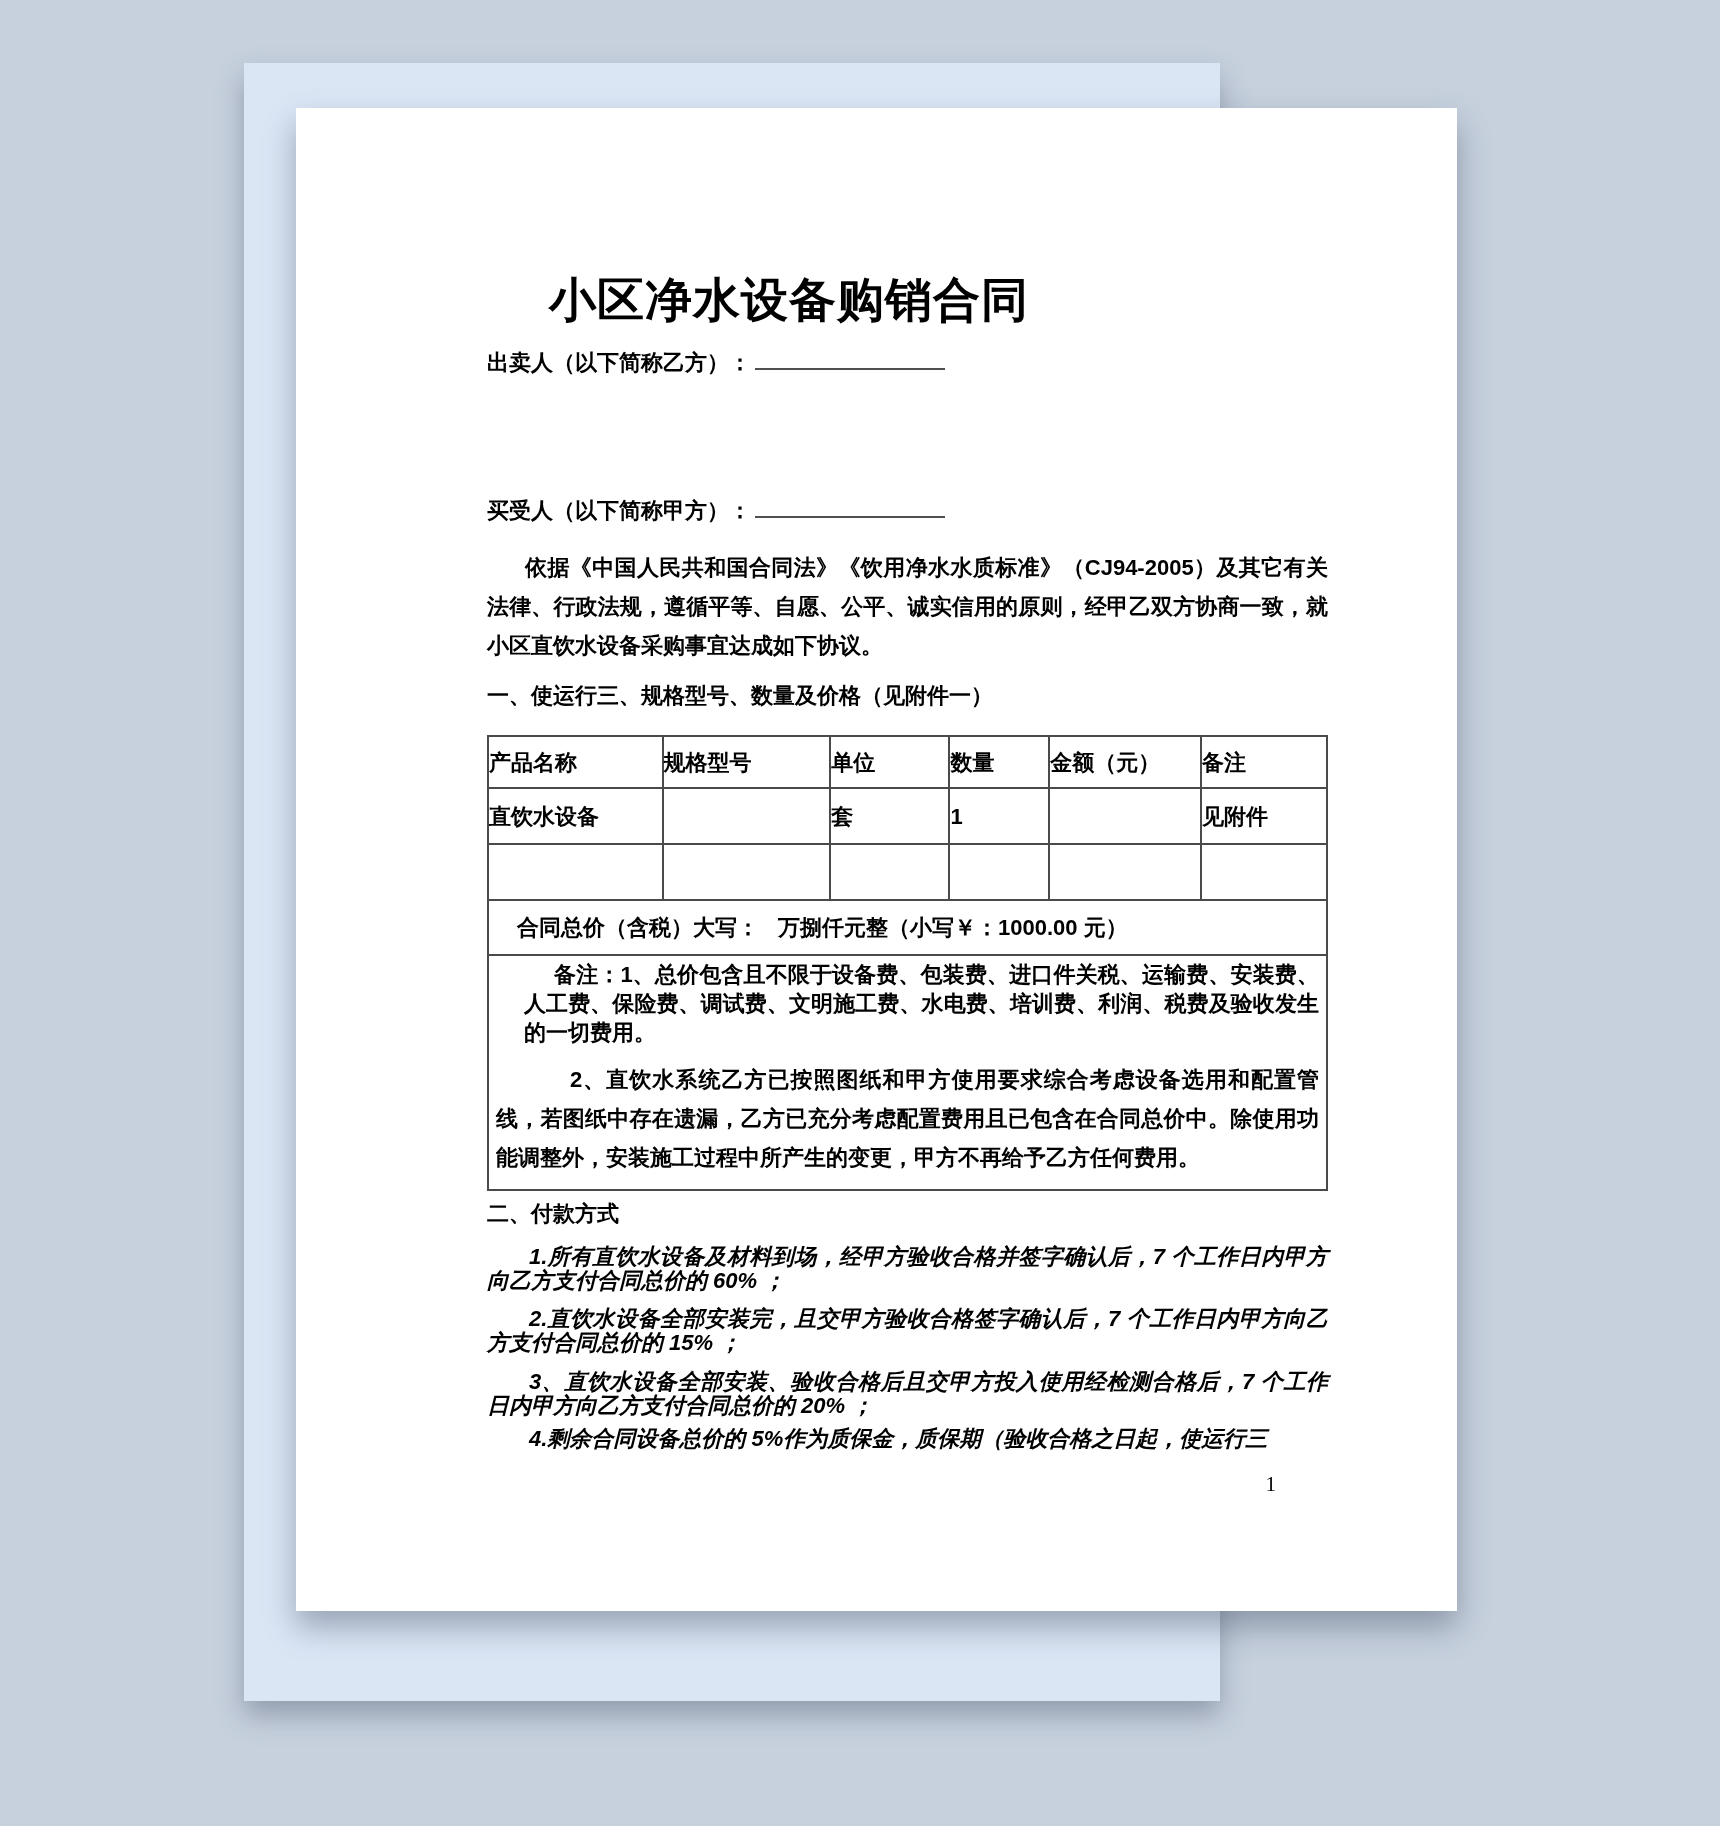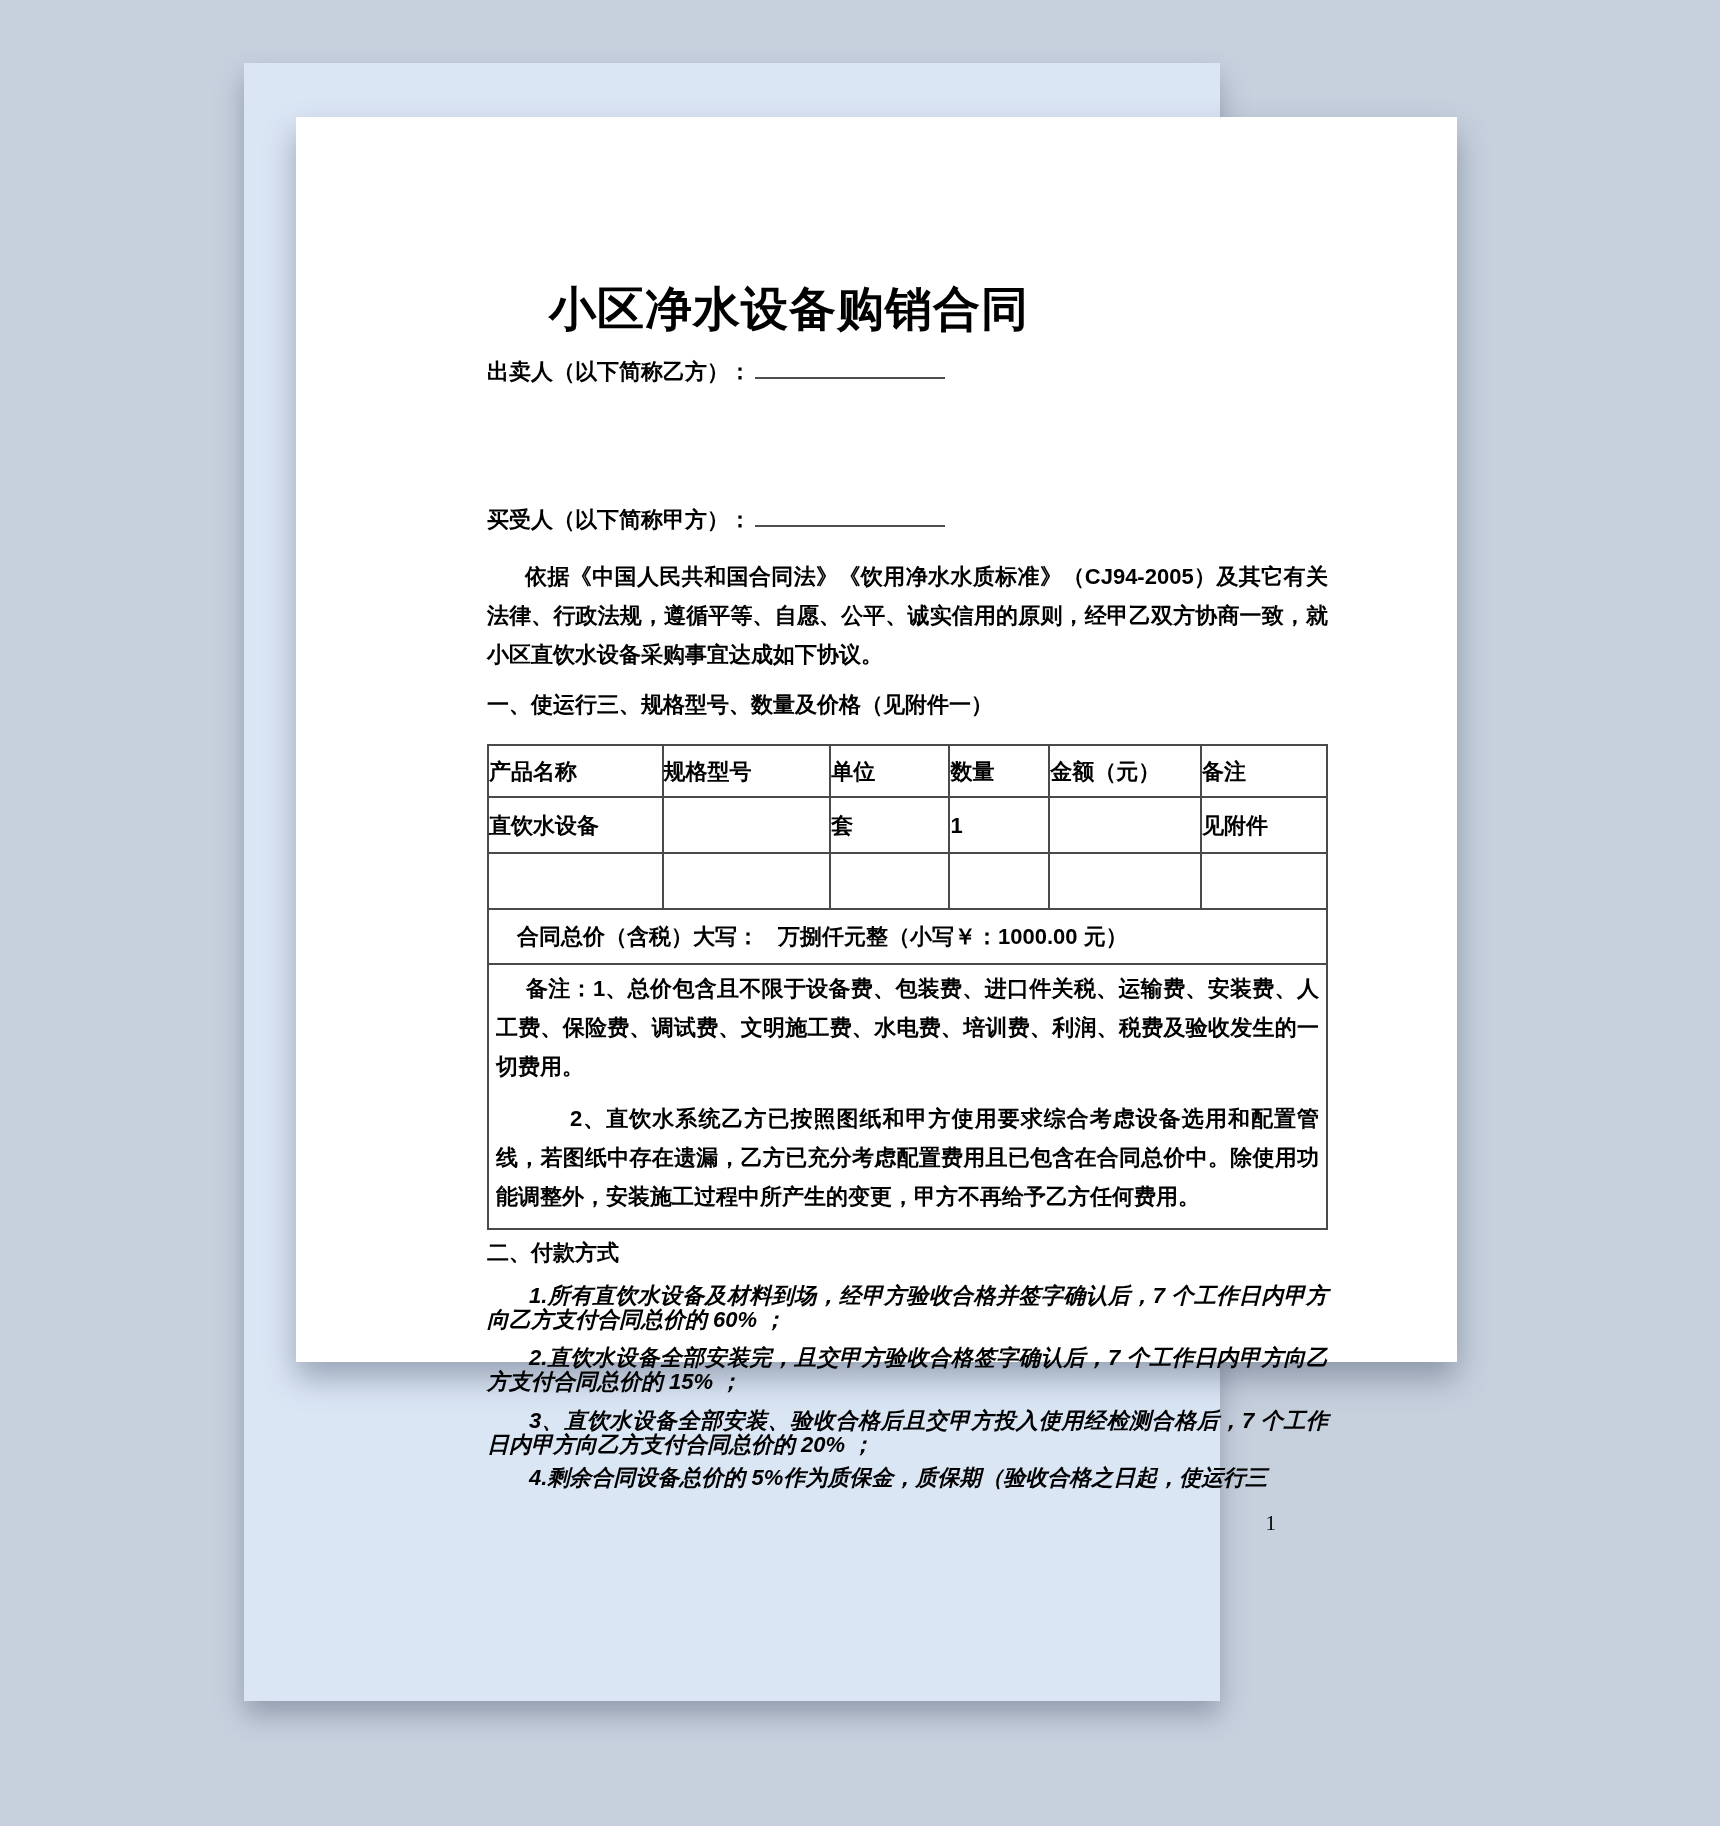--- a/index.html
+++ b/index.html
@@ -10,21 +10,21 @@
     font-family:"Liberation Sans", sans-serif;
     color: var(--text, #000);
     overflow:hidden;
   }
   .back-page {
     position:absolute; left:244px; top:63px; width:976px; height:1638px;
     background: var(--back-page, #dbe6f5);
     box-shadow: 0 14px 26px rgba(60,72,95,.38);
   }
   .front-page {
-    position:absolute; left:296px; top:117px; width:1161px; height:1245px;
+    position:absolute; left:296px; top:108px; width:1161px; height:1503px;
     background: var(--page, #ffffff);
     box-shadow: 0 16px 30px rgba(60,72,95,.42);
   }
   .content {
     padding:0 129px 0 191px;
     font-size:22px; font-weight:700; line-height:39px;
   }
   .doc-title {
     margin-top:161px; padding-left:62px;
     font-size:47px; line-height:62px; font-weight:700;
@@ -51,21 +51,21 @@
     font-size:22px; font-weight:700;
     text-align:left; vertical-align:middle;
   }
   tr.hdr  th { height:52px; }
   tr.row1 td, tr.row2 td { height:56px; }
   tr.price td {
     height:55px; text-align:left; padding-left:28px; white-space:nowrap;
   }
   .price-value { margin-left:19px; }
   tr.notes td { text-align:left; vertical-align:top; padding:4px 7px 12px 7px; }
-  .notes-p1 { text-indent:30px; text-align:justify; text-align-last:left; line-height:39px; }
+  .notes-p1 { text-indent:30px; text-align:justify; text-align-last:left; line-height:29px;margin-left:28px; }
   .notes-p2 { margin-top:13px; text-indent:74px; text-align:justify; text-align-last:left; line-height:39px; }
   .pay-heading { margin-top:4px; }
   .pay-item {
     margin-top:12px; text-indent:42px;
     text-align:justify; text-align-last:left; line-height:24px;font-style:italic;
   }
   .pay-item.i2 { margin-top:14px; }
   .pay-item.i3 { margin-top:15px; }
   .pay-item.i4 { margin-top:9px; }
   .page-number {

